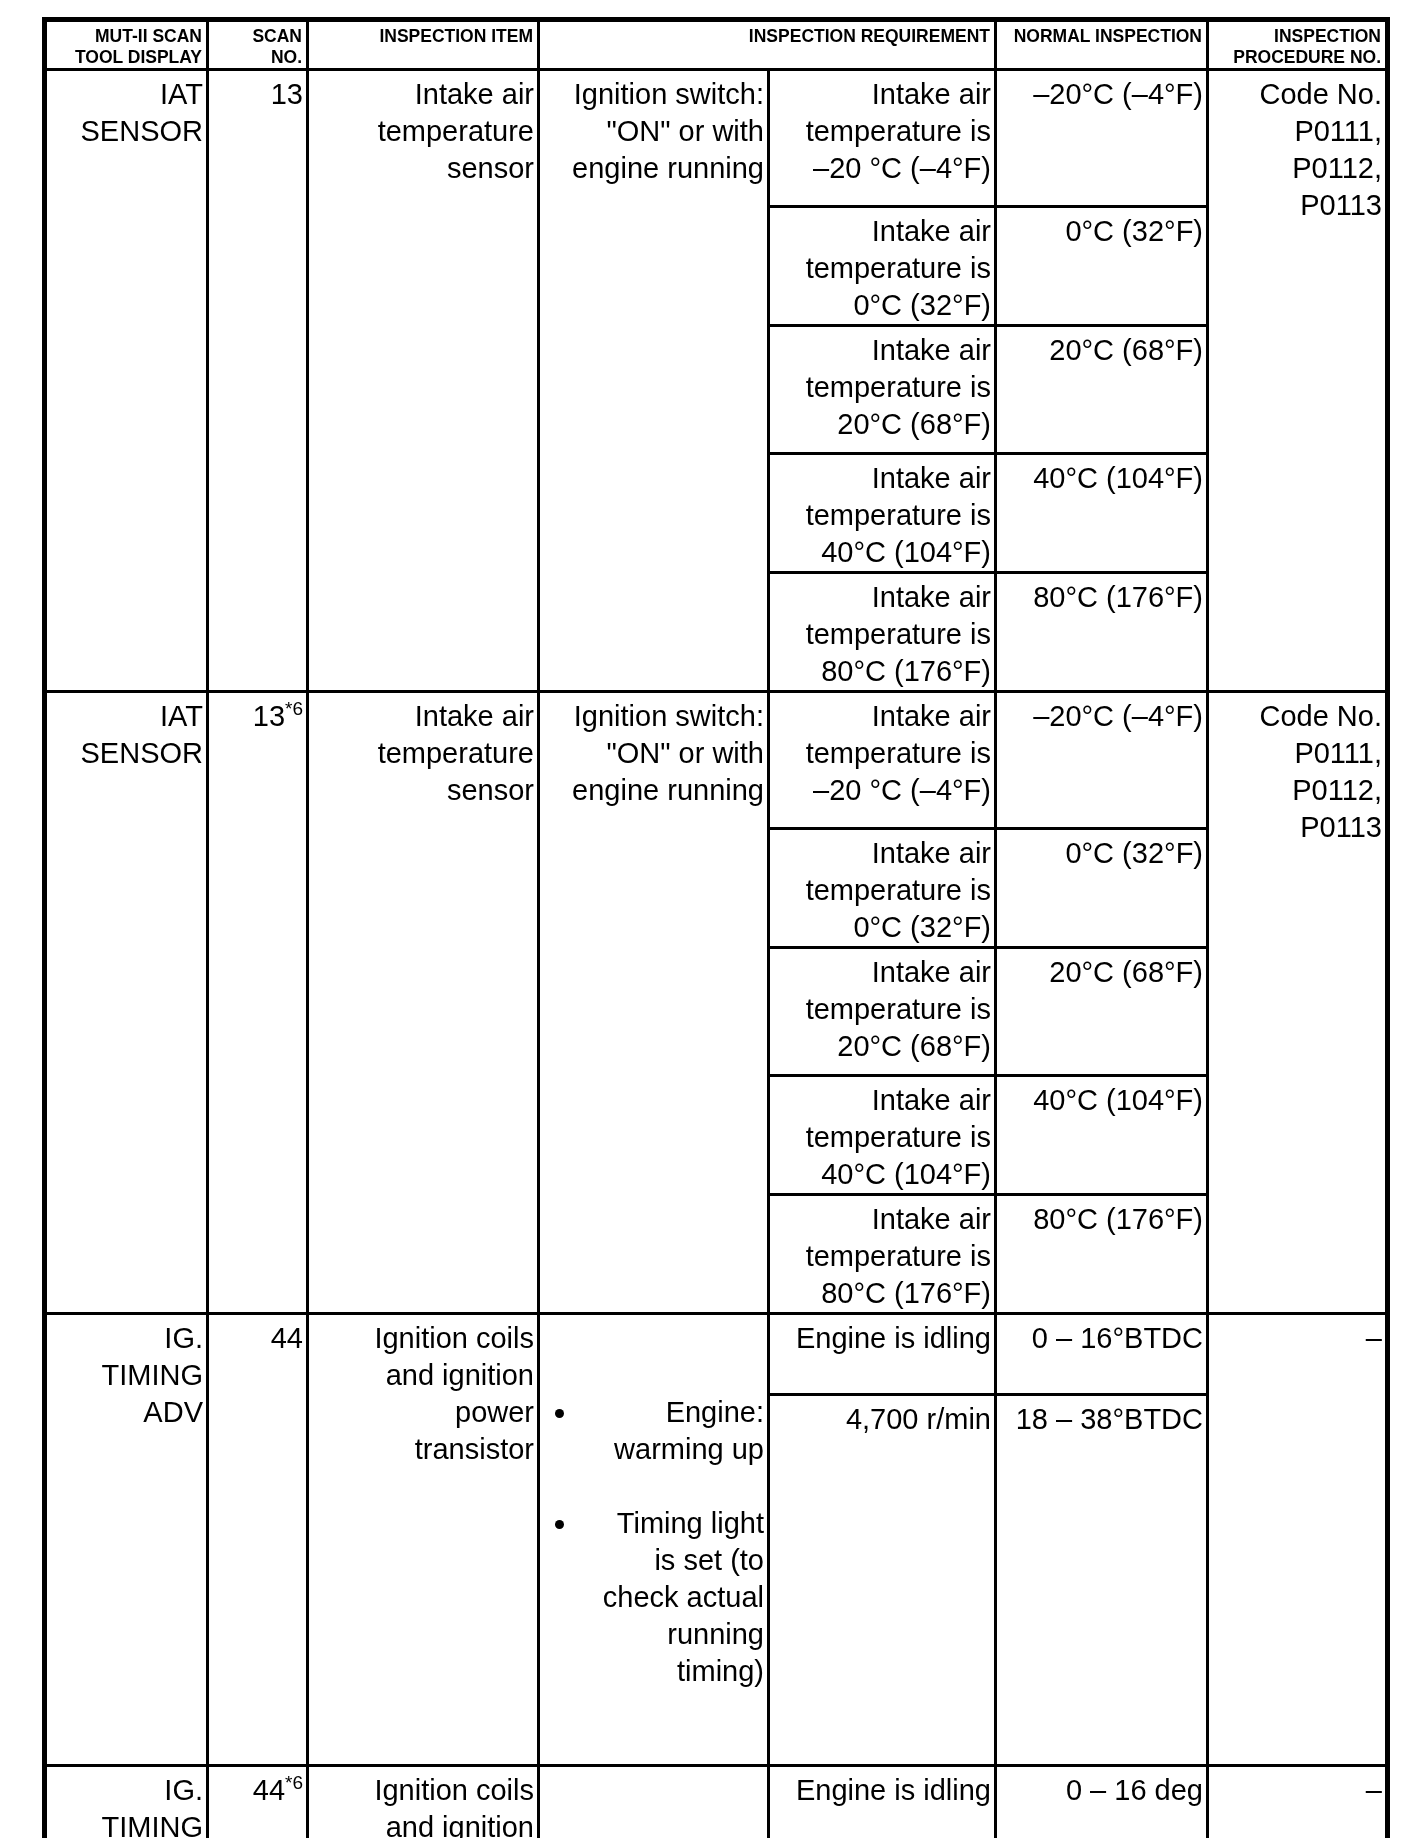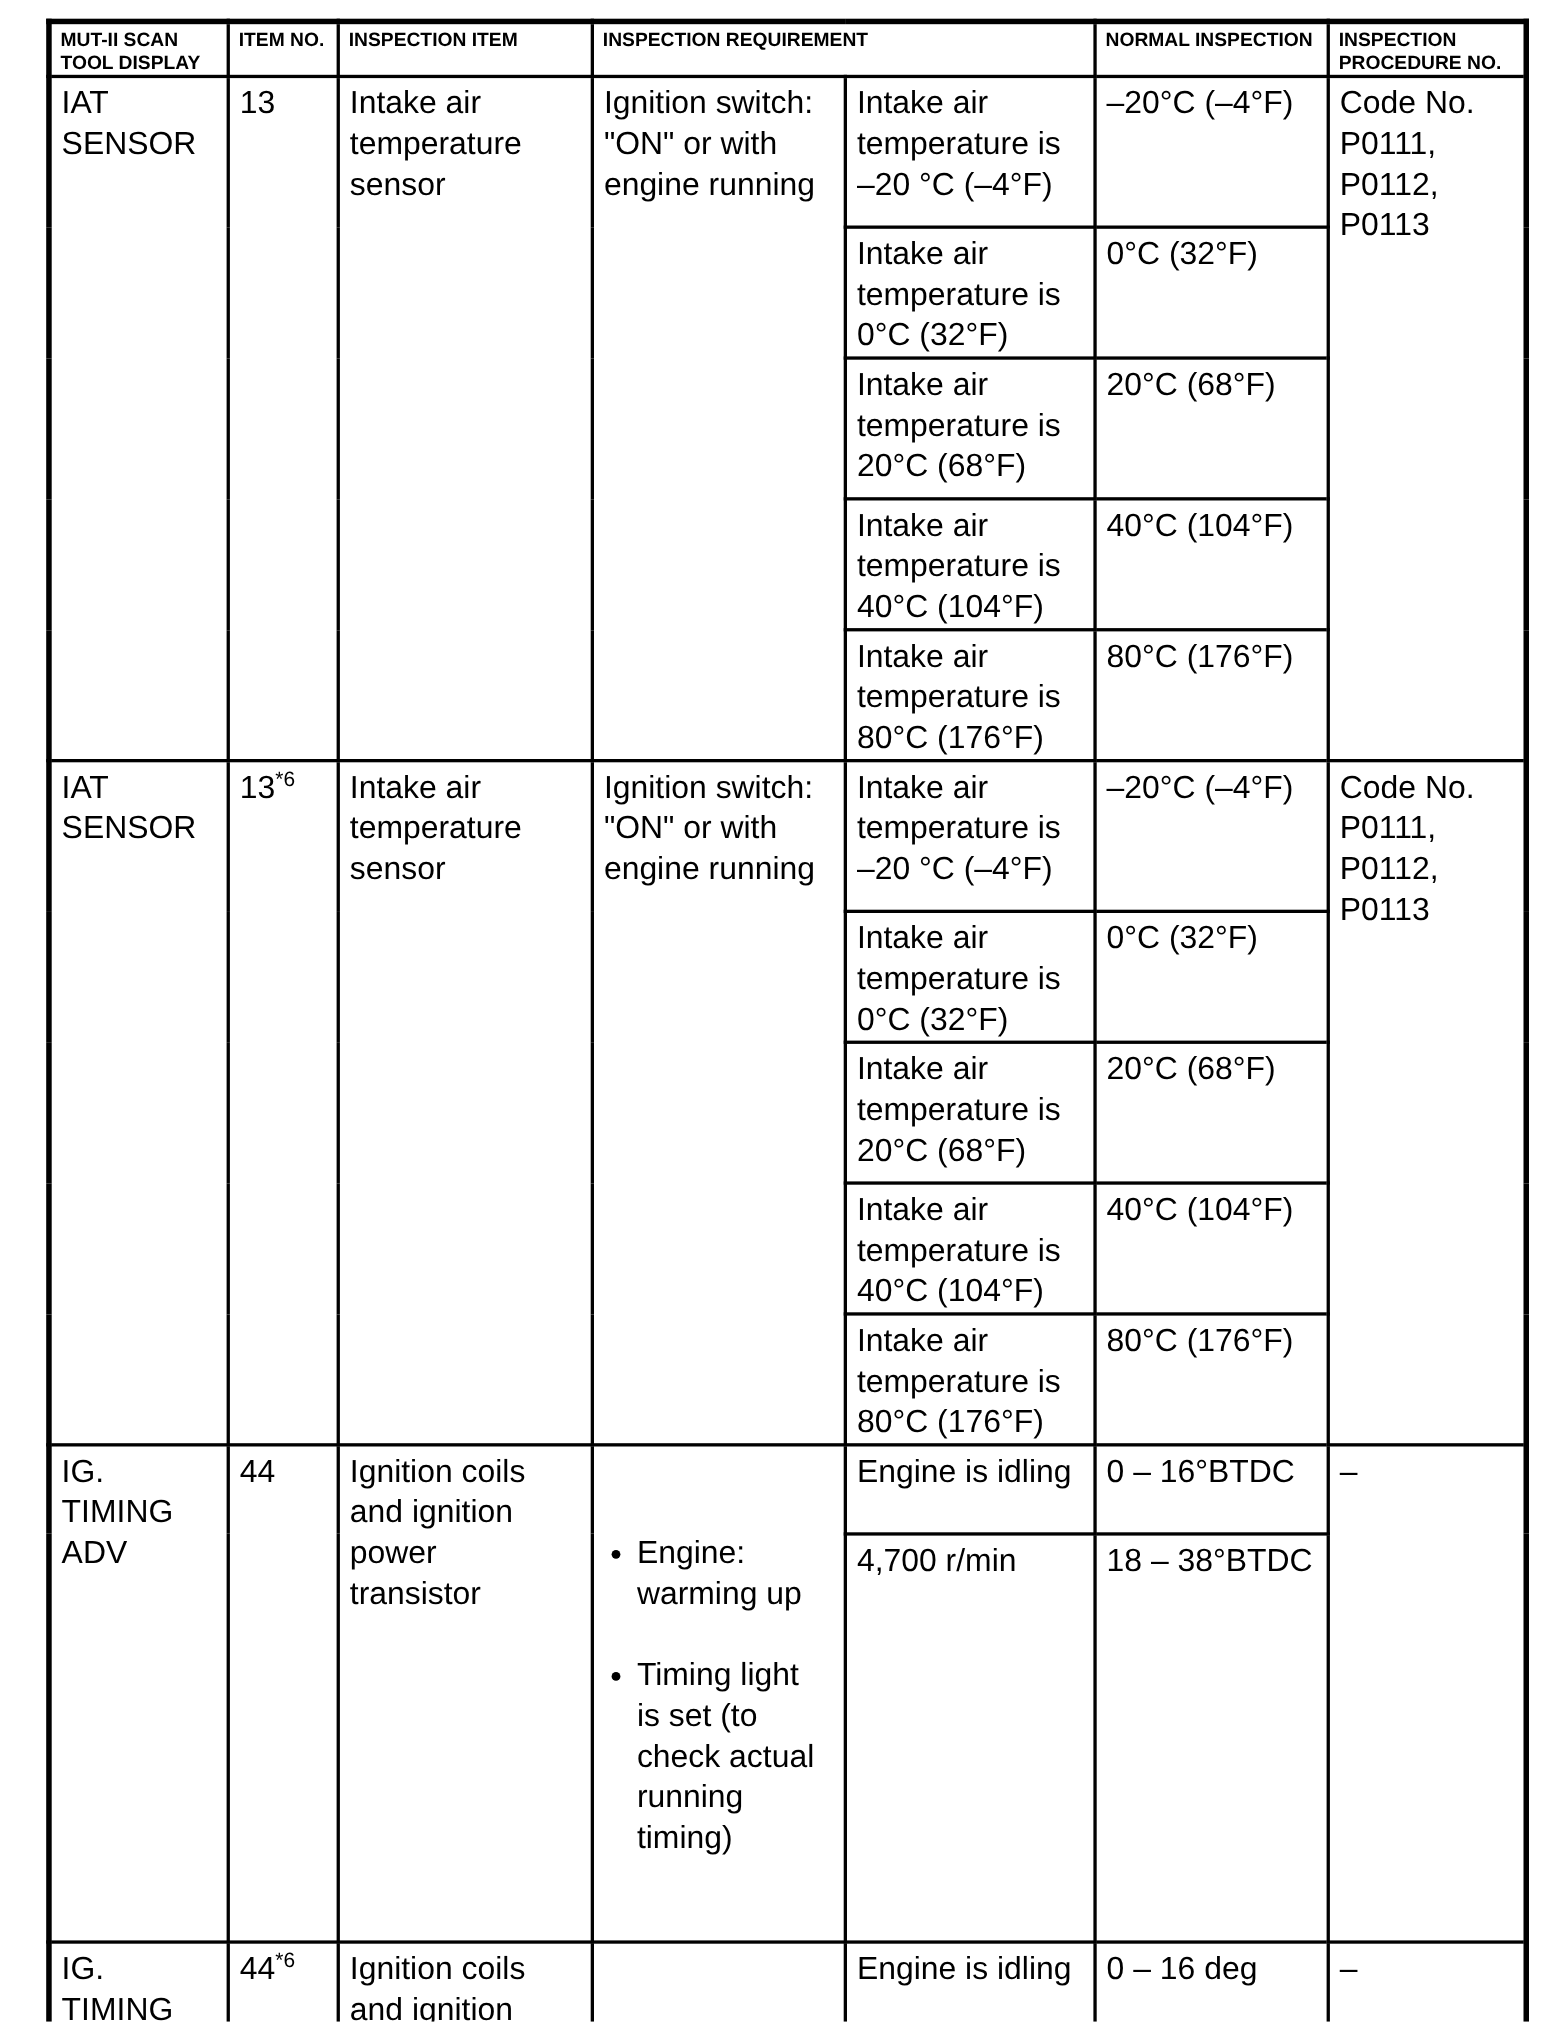--- a/index.html
+++ b/index.html
@@ -16,21 +16,21 @@
     position:absolute;
     left:42px;
     top:17px;
     border-collapse:collapse;
     table-layout:fixed;
     border:5px solid #000;
   }
   table.spec th, table.spec td{
     border:3px solid #000;
     vertical-align:top;
-    text-align:left;
+    text-align:right;
     background:#fff;
     overflow:hidden;
   }
   table.spec th{
     font-size:17.5px;
     line-height:21px;
     font-weight:bold;
     padding:4px 4px 0 8px;
     white-space:pre-line;
   }
@@ -79,21 +79,21 @@
       <col style="width:230px">
       <col style="width:227px">
       <col style="width:212px">
       <col style="width:180px">
     </colgroup>
 
     <tbody>
         <tr class="h-head">
       <th>MUT-II SCAN
 TOOL DISPLAY</th>
-      <th>ITEM NO.</th>
+      <th>SCAN NO.</th>
       <th>INSPECTION ITEM</th>
       <th colspan="2">INSPECTION REQUIREMENT</th>
       <th>NORMAL INSPECTION</th>
       <th>INSPECTION
 PROCEDURE NO.</th>
     </tr>
 
     <tr class="h137">
       <td rowspan="5">IAT
 SENSOR</td>

